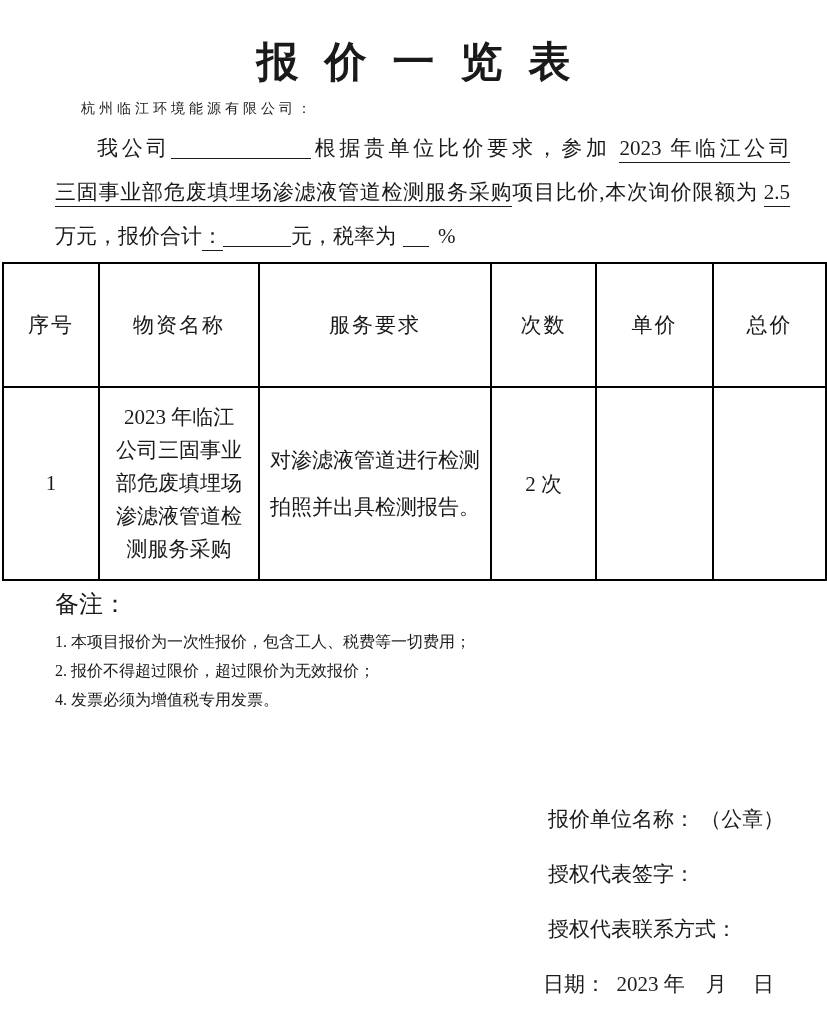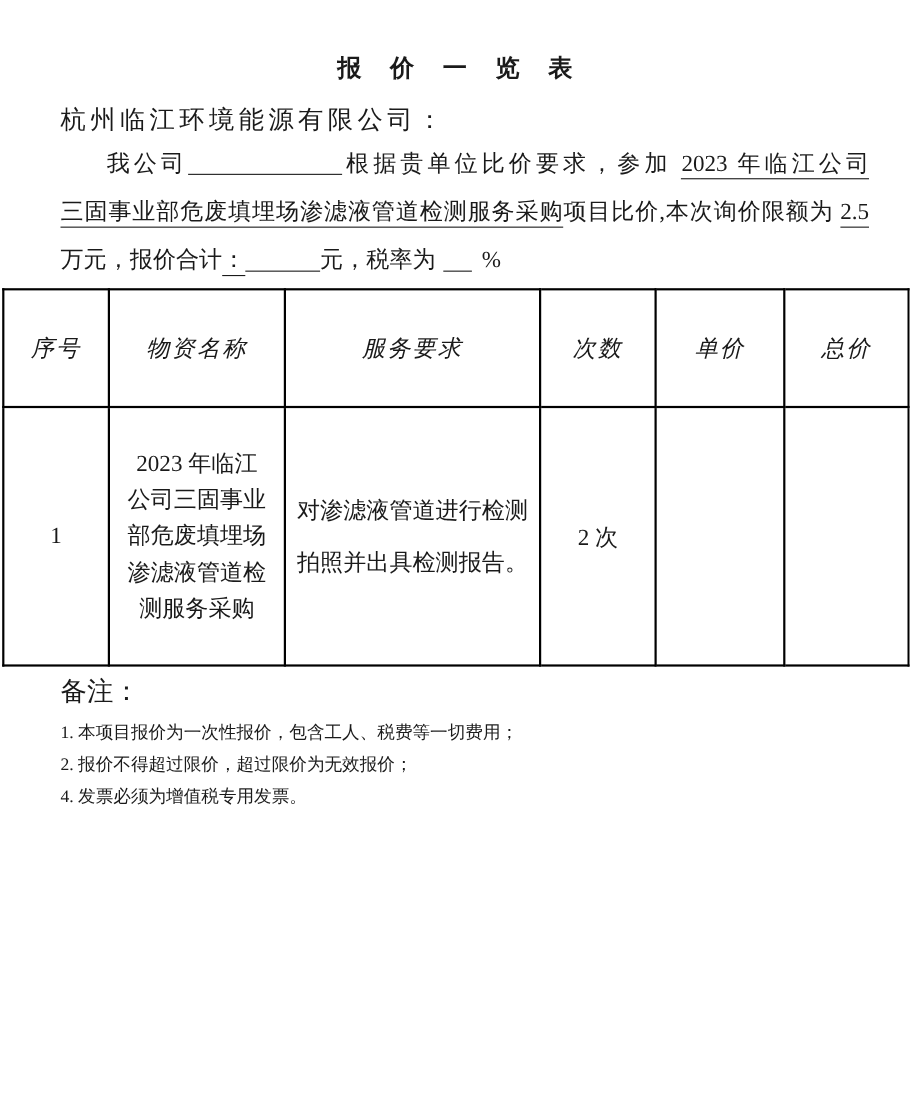--- a/index.html
+++ b/index.html
@@ -9,30 +9,30 @@
     font-family: "Liberation Serif", "DejaVu Serif", serif;
     color: #1a1a1a;
     overflow: hidden;
   }
   .page { position: relative; width: 827px; height: 1013px; background: #fff; }
 
   .title {
     margin-top: 36px;
     height: 52px; line-height: 52px;
     text-align: center;
-    font-size: 22px; font-weight: bold;
+    font-size: 42px; font-weight: bold;
     letter-spacing: 26px;
     padding-left: 26px;
     white-space: nowrap;
   }
 
   .salutation {
-    margin: 6px 0 0 55px;
+    margin: 6px 0 0 81px;
     height: 30px; line-height: 30px;
-    font-size: 23px;
+    font-size: 14px;
     letter-spacing: 4px;
   }
 
   .intro { margin: 2px 37px 0 55px; font-size: 21px; }
   .intro-line { line-height: 44px; }
   .just { text-align: justify; text-align-last: justify; }
   .indent { text-indent: 42px; }
 
   .u { border-bottom: 1px solid #1a1a1a; padding-bottom: 2px; }
   .blank {
@@ -52,22 +52,22 @@
     margin: 4px 0 0 2px;
   }
   table.quote th, table.quote td {
     border: 2px solid #000;
     text-align: center;
     vertical-align: middle;
     font-size: 21px;
     font-weight: normal;
     overflow: hidden;
   }
-  tr.header-row th { height: 107px; letter-spacing: 2px; font-style: italic; }
-  tr.data-row td { height: 235px; text-align: center; }
+  tr.header-row th { height: 124px; letter-spacing: 2px; }
+  tr.data-row td { height: 193px; text-align: center; }
   td.material-cell { padding: 0 14px; line-height: 33px; }
   td.service-cell  { padding: 0 10px; line-height: 47px; }
   td.times-cell    { white-space: pre; }
 
   .remarks { margin: 10px 0 0 55px; }
   .remarks-label { font-size: 24px; line-height: 26px; margin-bottom: 10px; }
   .remark-item { font-size: 16px; line-height: 29px; }
 
   .signature { margin: 92px 0 0 548px; }
   .sig-line {
@@ -122,14 +122,20 @@
     </tbody>
   </table>
 
   <div class="remarks">
     <div class="remarks-label">备注：</div>
     <div class="remark-item">1. 本项目报价为一次性报价，包含工人、税费等一切费用；</div>
     <div class="remark-item">2. 报价不得超过限价，超过限价为无效报价；</div>
     <div class="remark-item">4. 发票必须为增值税专用发票。</div>
   </div>
 
+  <div class="signature">
+    <div class="sig-line">报价单位名称： （公章）</div>
+    <div class="sig-line">授权代表签字：</div>
+    <div class="sig-line">授权代表联系方式：</div>
+    <div class="sig-line sig-date">日期：  2023 年    月     日</div>
+  </div>
 
 </div>
 
 </body></html>

